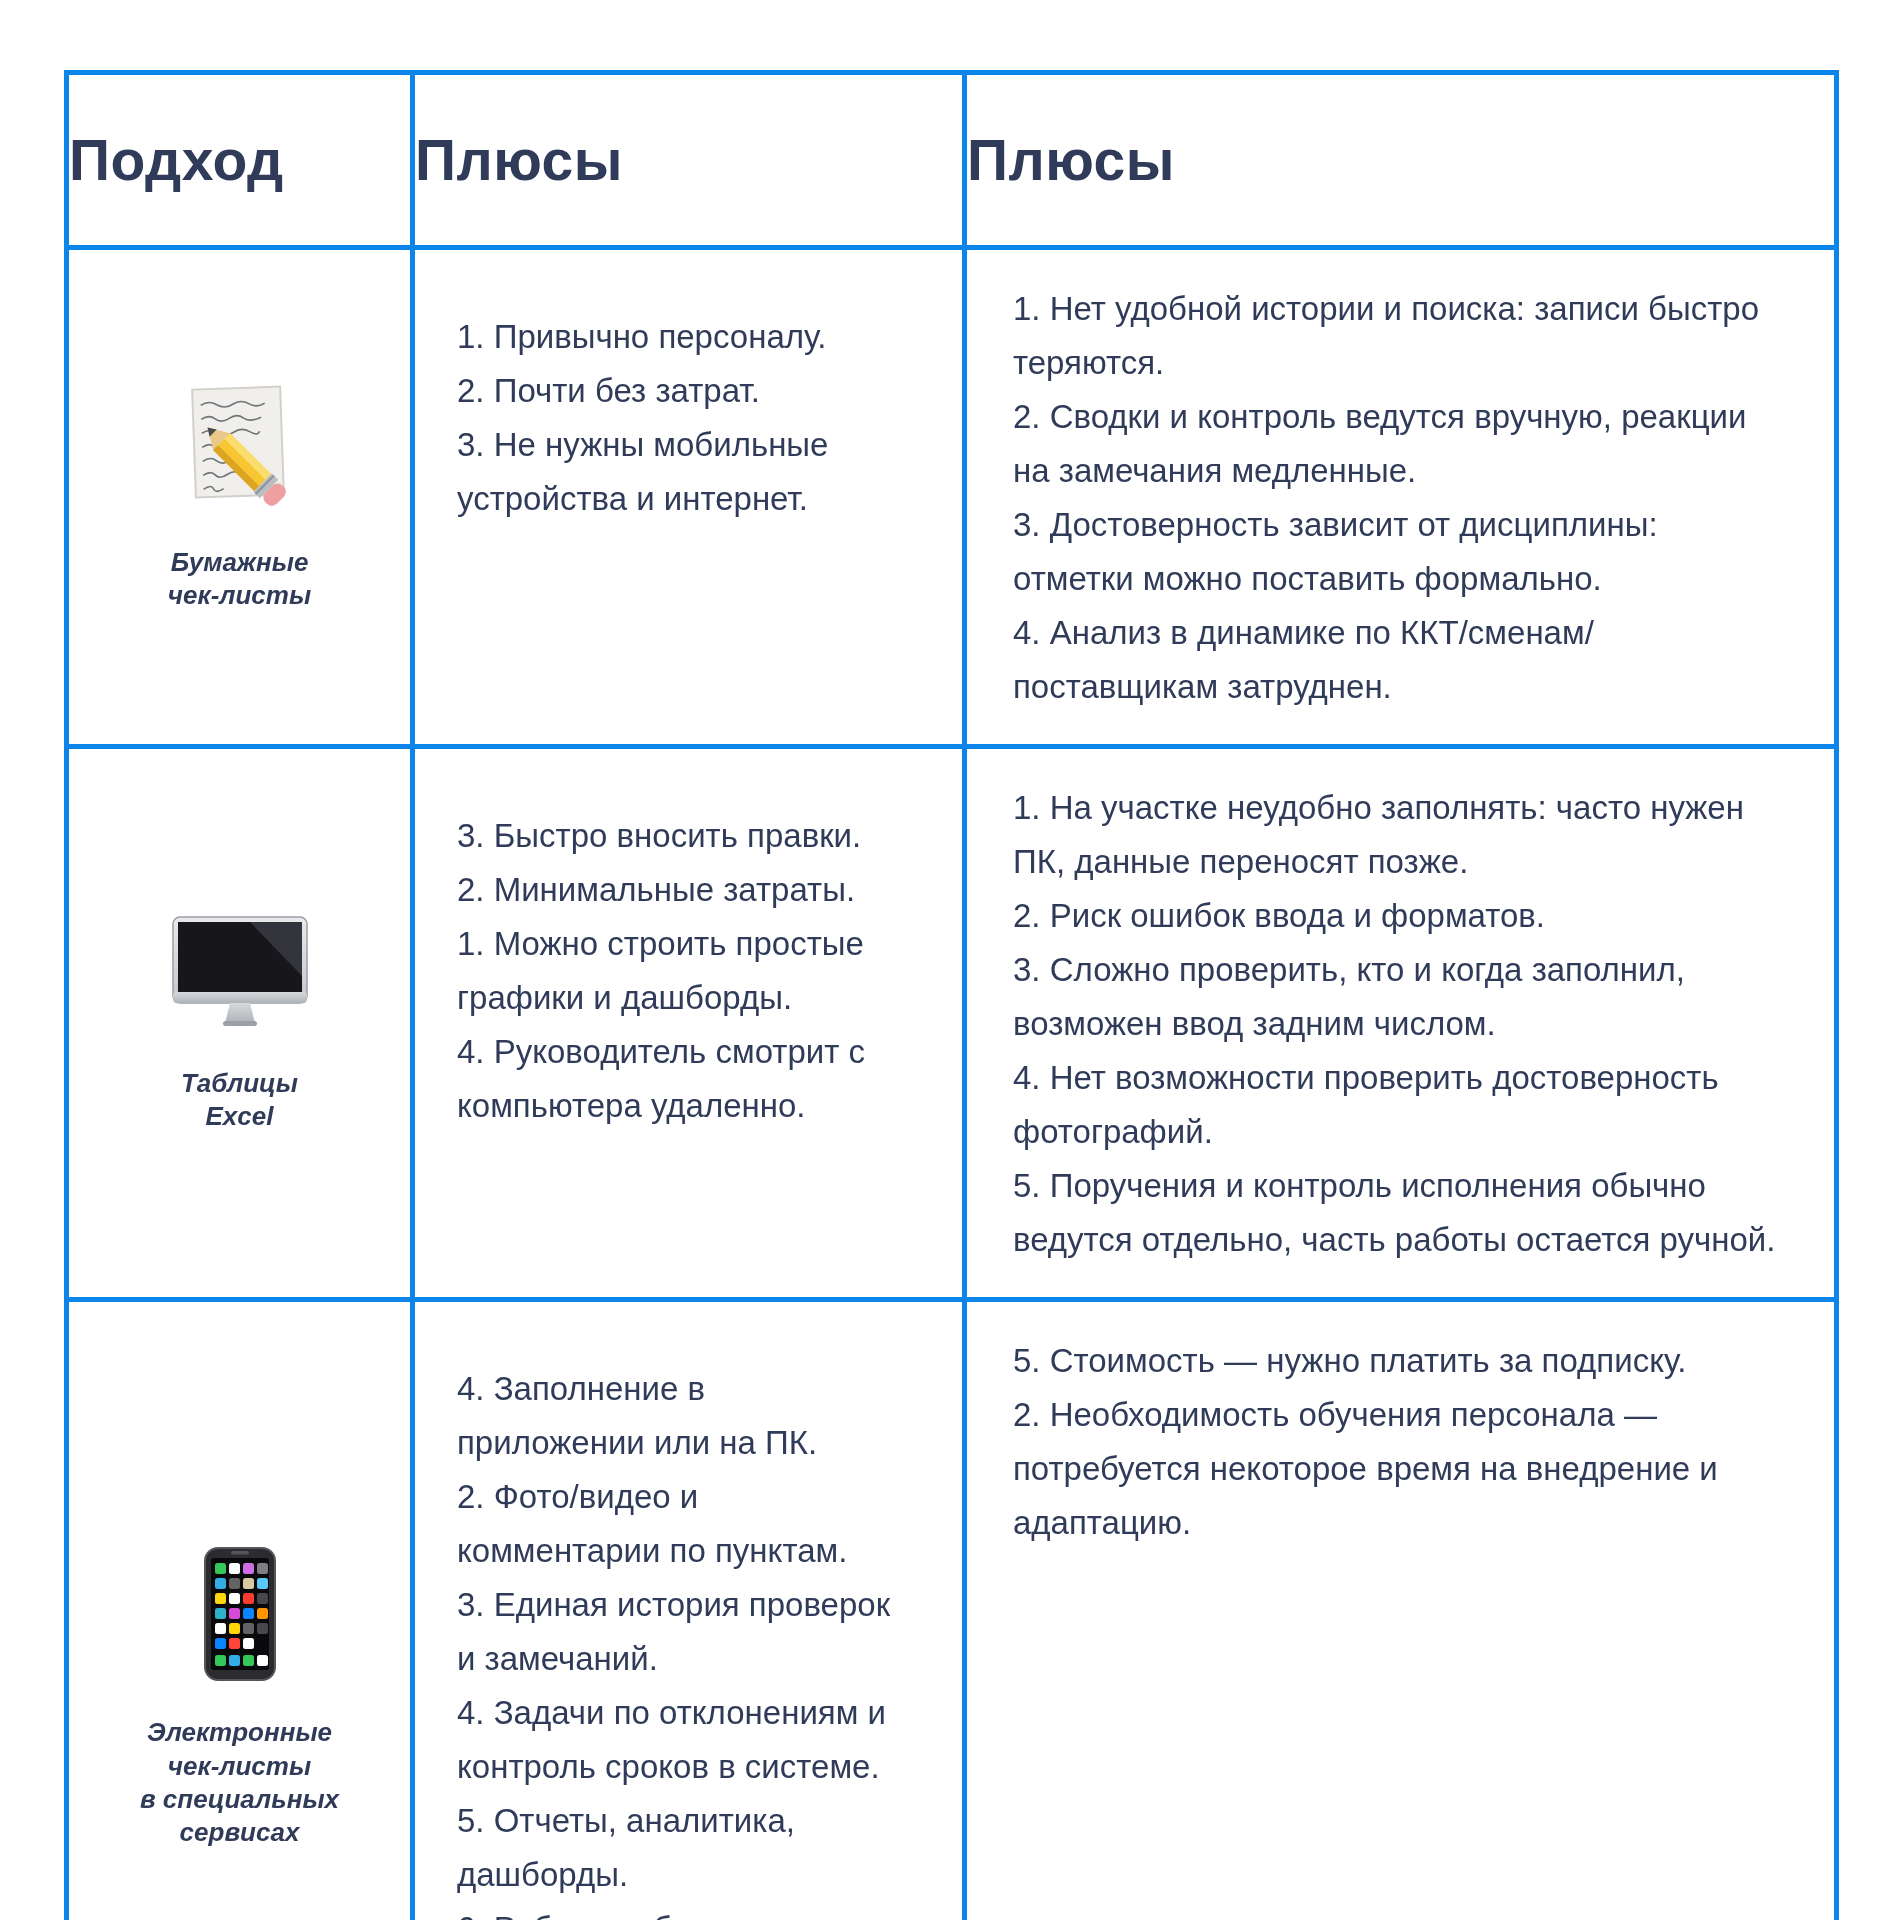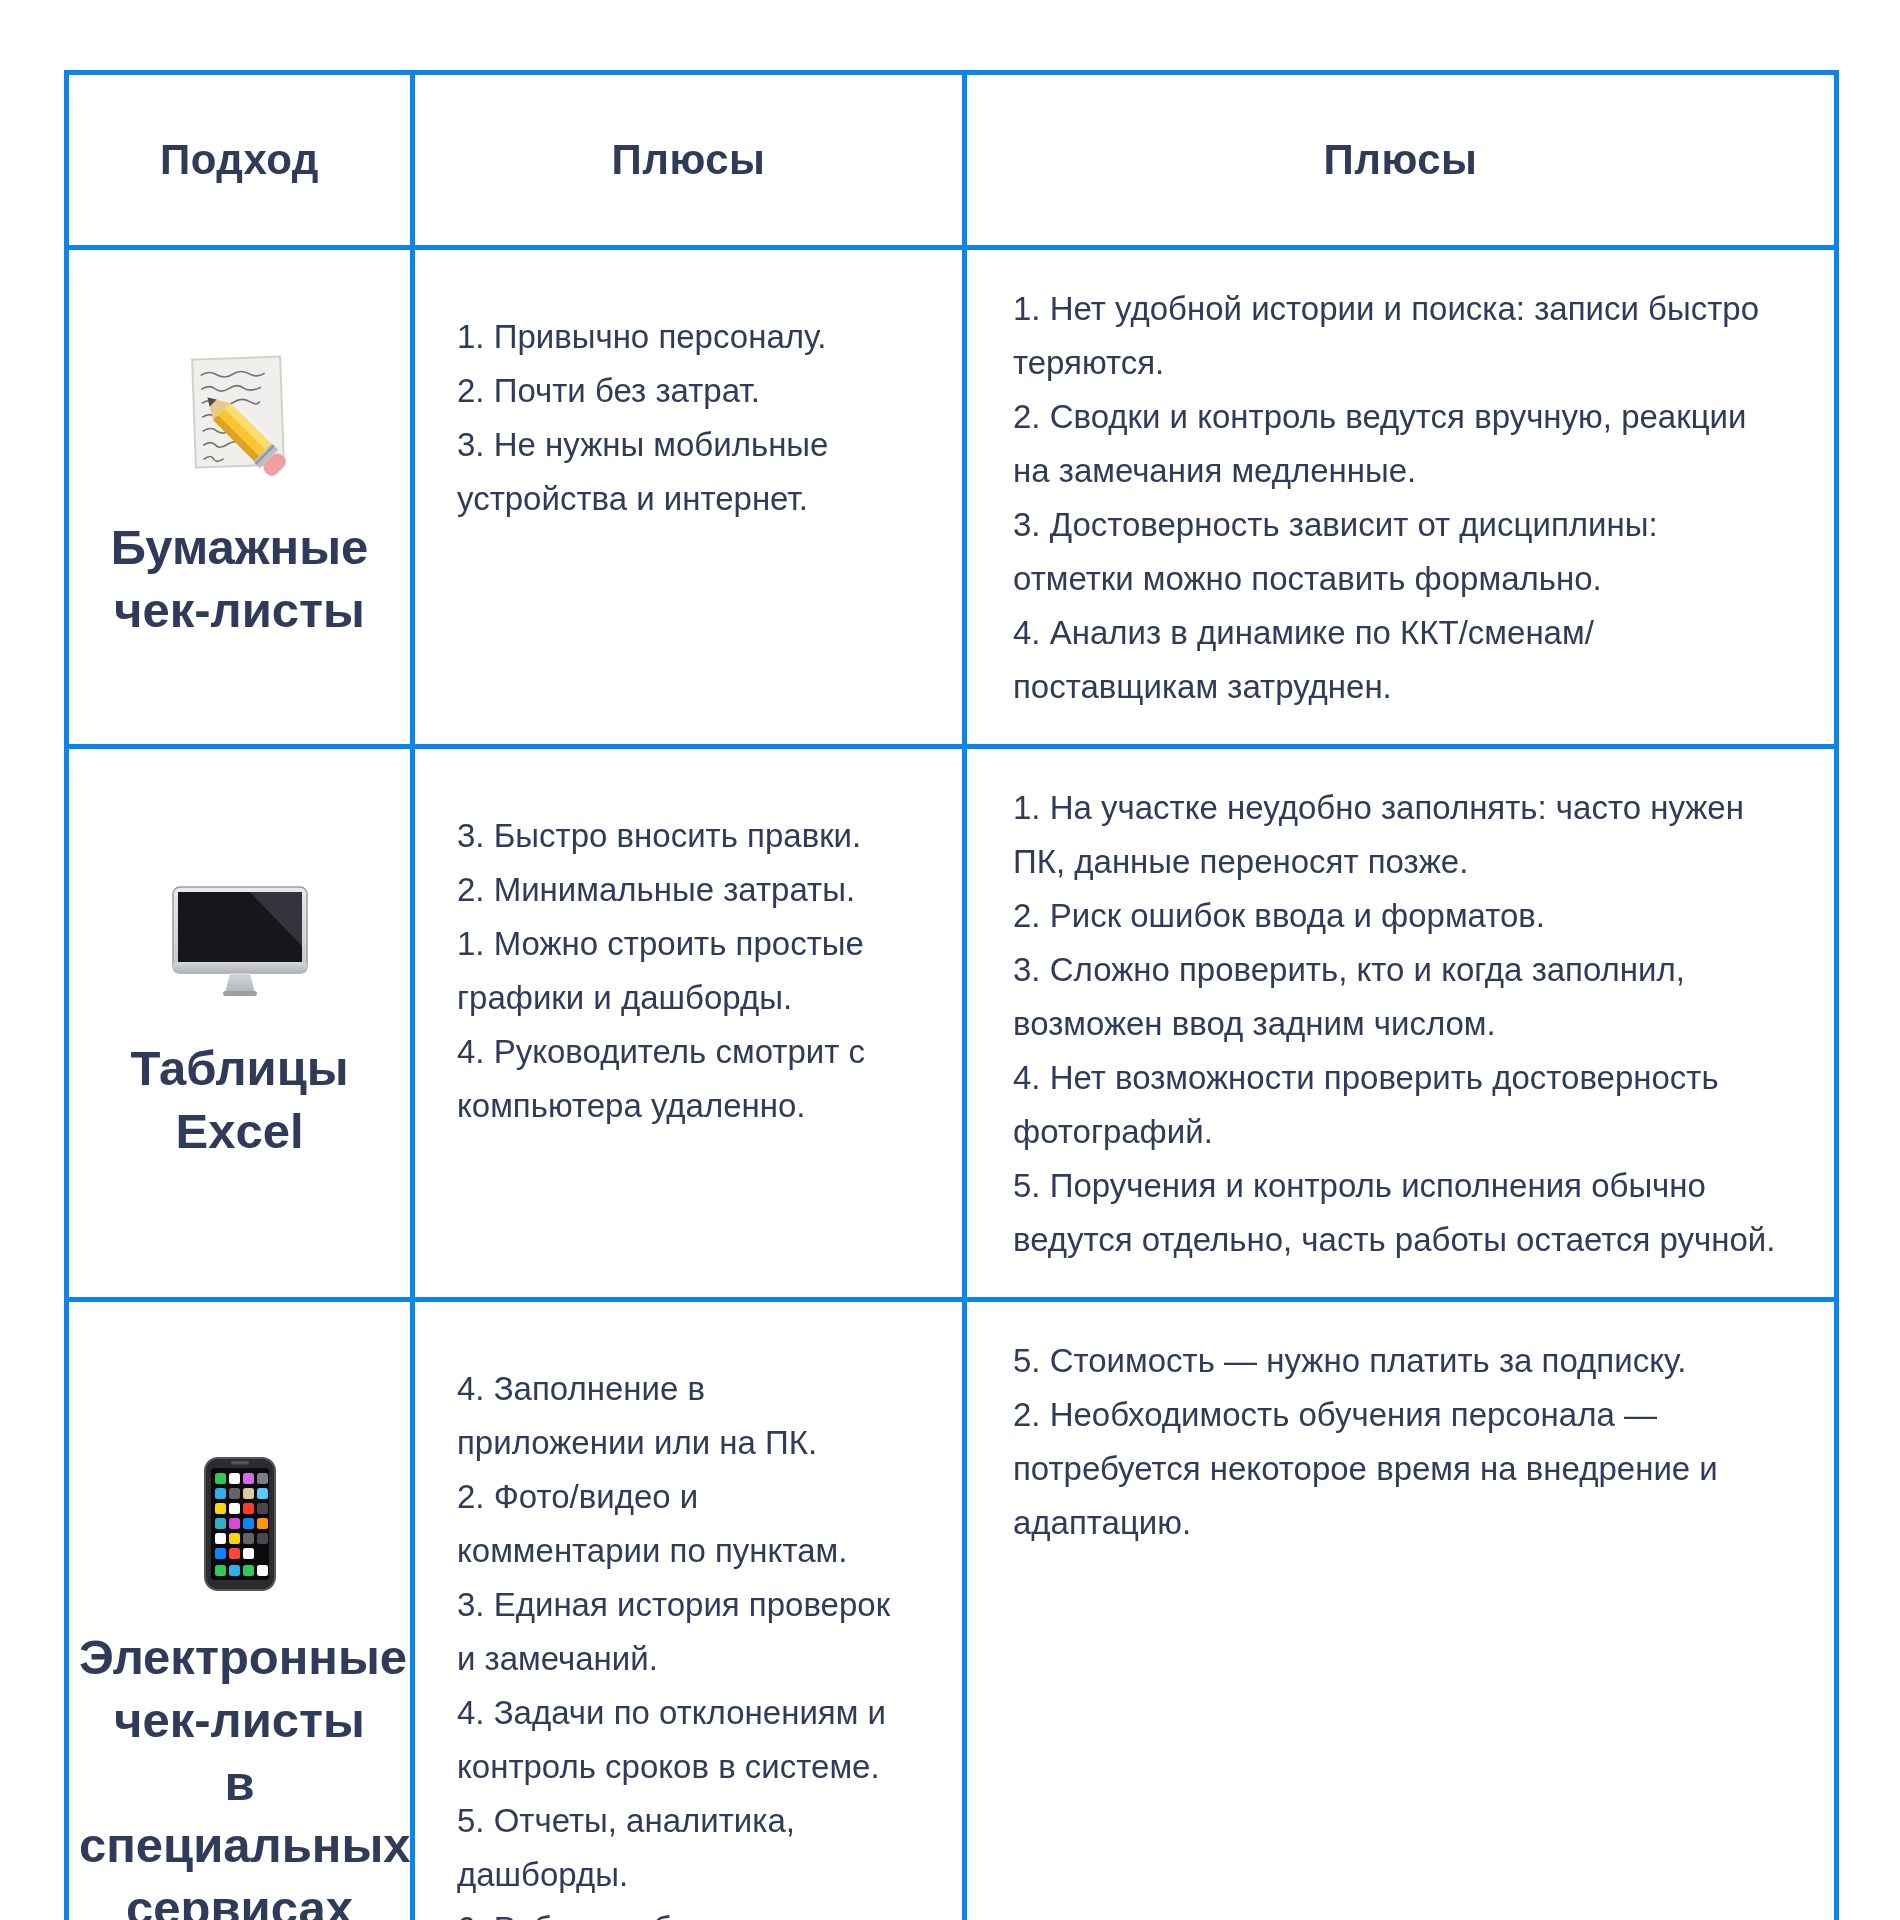--- a/index.html
+++ b/index.html
@@ -13,33 +13,34 @@
   .page{position:relative;width:1900px;height:1920px;}
   table.cmp{
     position:absolute;left:64px;top:70px;width:1770px;height:1750px;
     border-collapse:collapse;table-layout:fixed;
   }
   table.cmp th, table.cmp td{
     border:5px solid var(--border-color);
     background:#ffffff;
   }
   th.hdr{
-    font-size:42px;font-weight:bold;text-align:center;vertical-align:middle;
+    font-size:57px;font-weight:bold;text-align:left;vertical-align:middle;
     letter-spacing:.5px;
   }
   tr.hdr-row{height:175px;}
   tr.r1{height:443px;}
   tr.r2{height:480px;}
   tr.r3{height:652px;}
   td.approach{
     text-align:center;vertical-align:middle;padding:20px 10px;
   }
   .approach-label{
-    margin-top:30px;font-size:49px;font-weight:bold;line-height:1.28;
+    margin-top:30px;font-size:26px;font-weight:bold;line-height:1.28;
     white-space:pre-line;
+    font-style:italic;
   }
   td.pros{vertical-align:top;padding:60px 30px 30px 42px;}
   td.cons{vertical-align:top;padding:32px 40px 30px 46px;}
   .items{font-size:33px;line-height:54px;}
   td.pros .items{max-width:440px;}
   td.cons .items{max-width:765px;}
   .icon-wrap{display:inline-block;line-height:0;}
   svg{display:inline-block;}
 </style>
 </head>

